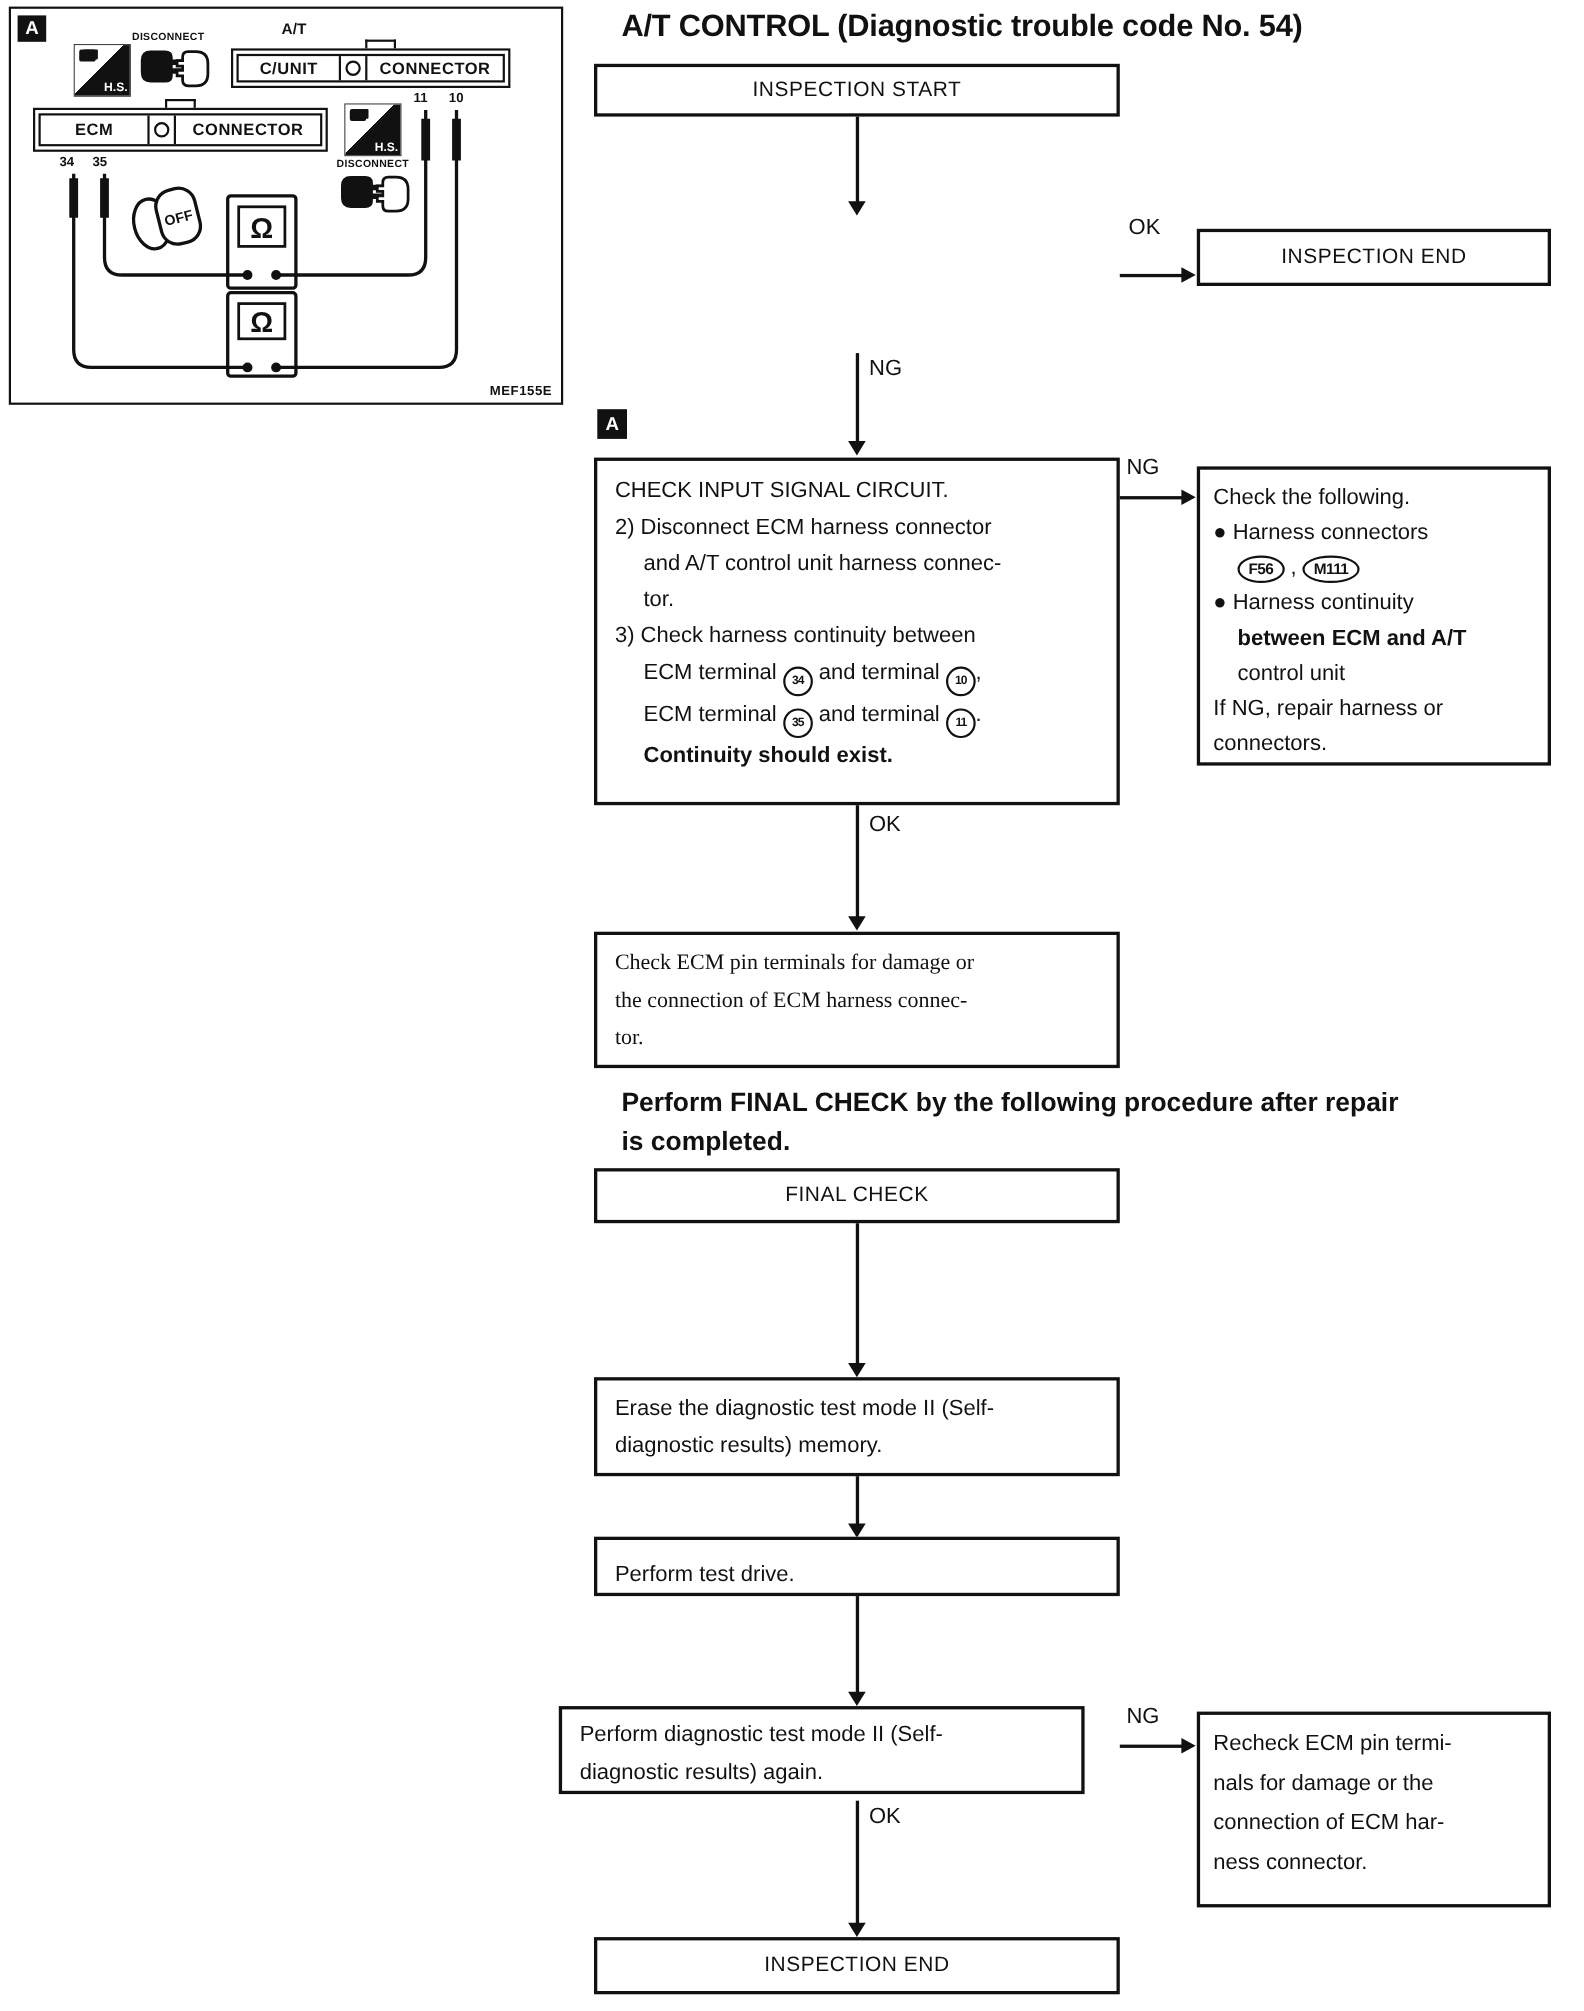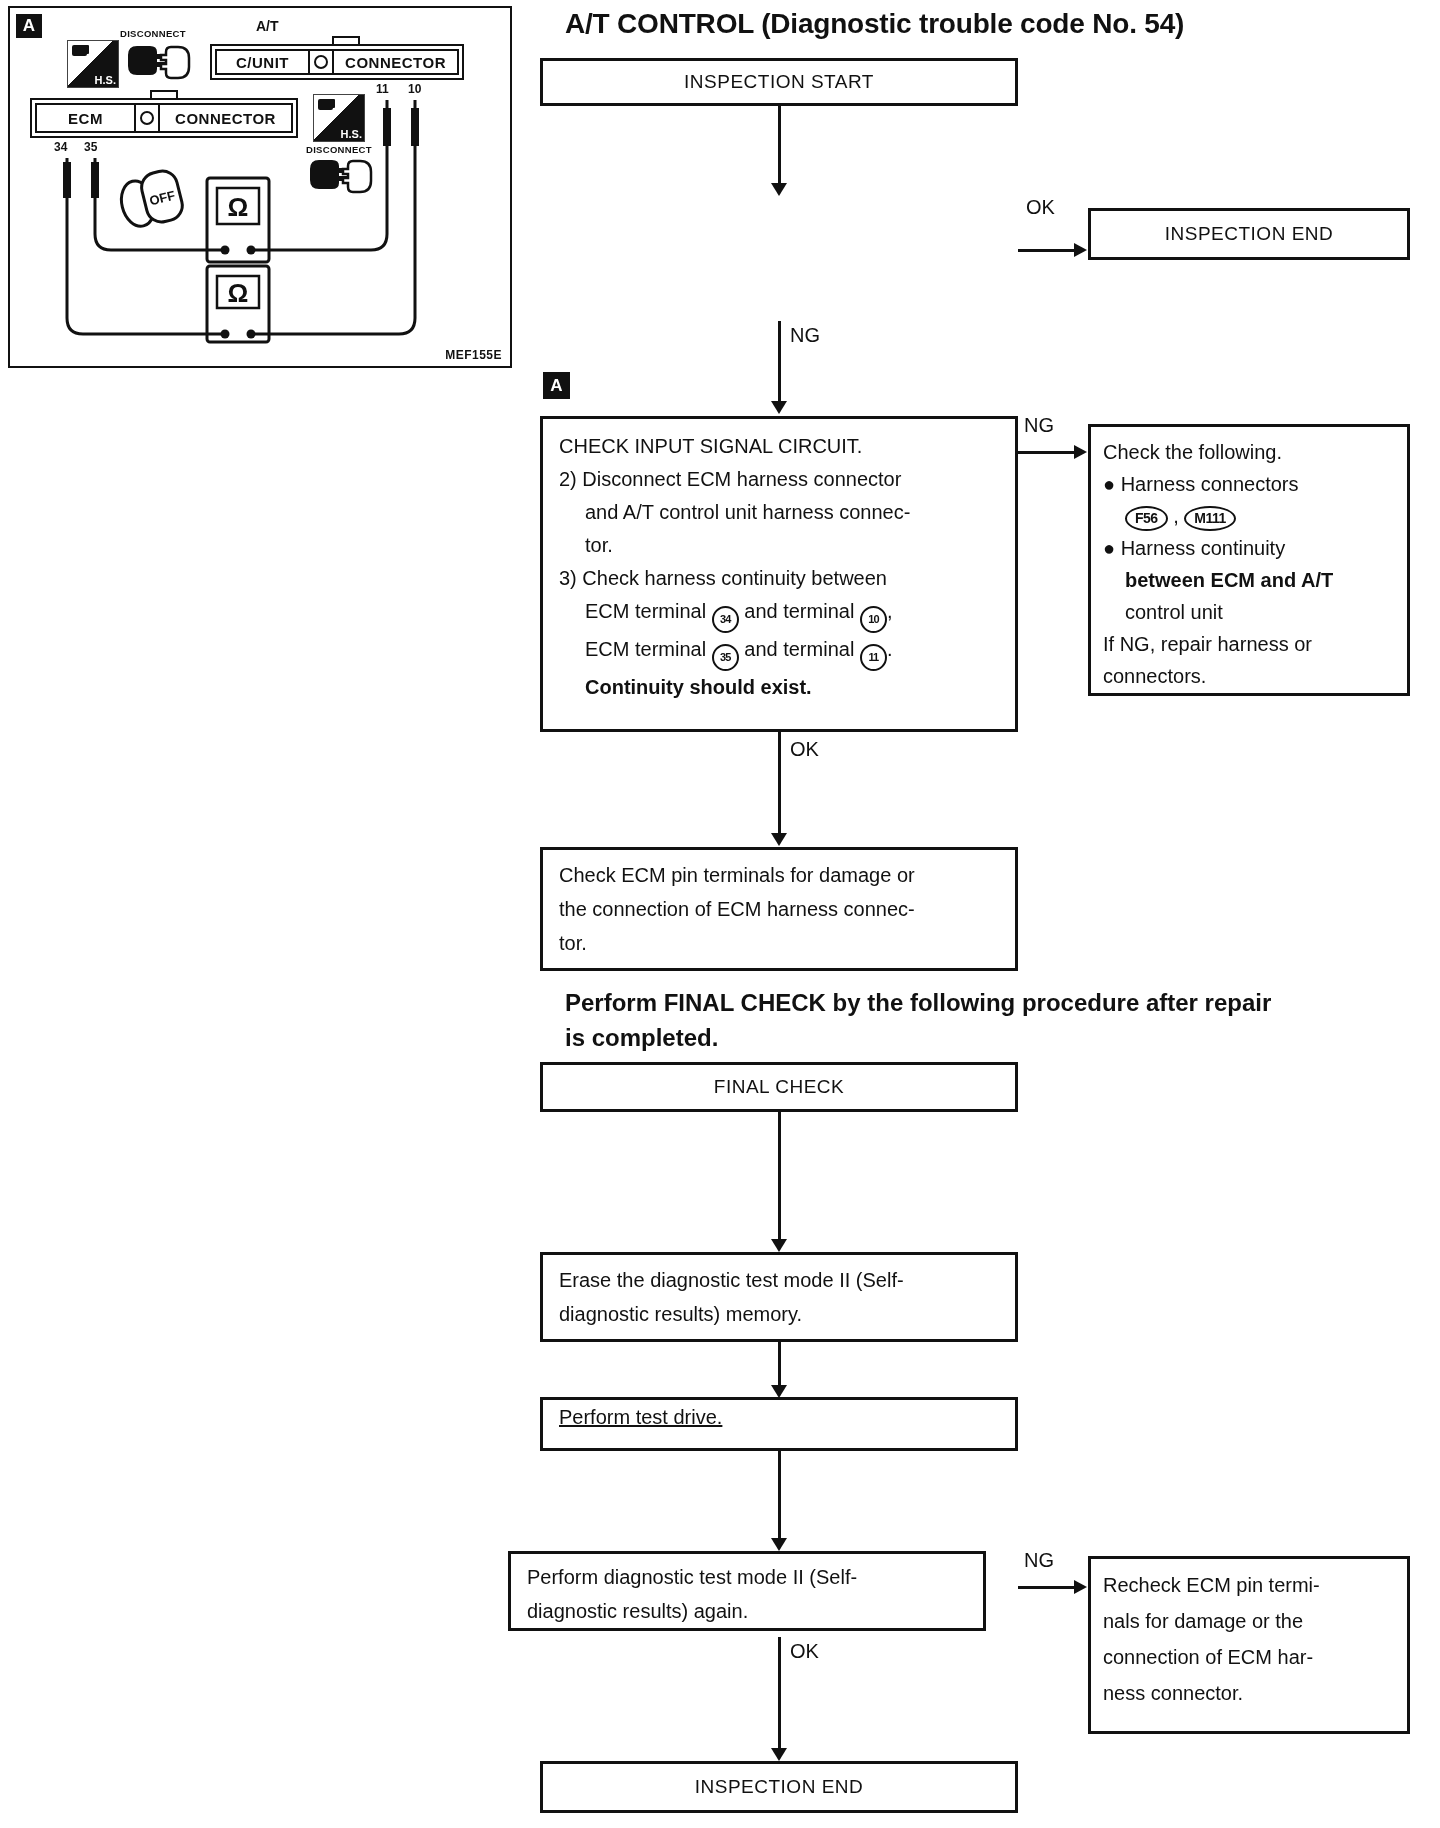--- a/index.html
+++ b/index.html
@@ -208,21 +208,21 @@
       <div>If NG, repair harness or</div>
       <div>connectors.</div>
     </div>
   </div>
 
   <div class="lbl" style="left:790px;top:738px;">OK</div>
   <div class="vline" style="left:778px;top:732px;height:102px;"></div>
   <div class="ah-down" style="left:771px;top:833px;"></div>
 
   <div class="fbox" style="left:540px;top:847px;width:478px;height:124px;">
-    <div class="pad" style="padding:8px 16px;">
+    <div class="pad" style="padding:8px 16px;font-family:Liberation Serif, serif;">
       <div>Check ECM pin terminals for damage or</div>
       <div>the connection of ECM harness connec-</div>
       <div>tor.</div>
     </div>
   </div>
 
   <div class="heading">
     <div>Perform FINAL CHECK by the following procedure after repair</div>
     <div>is completed.</div>
   </div>
@@ -233,21 +233,21 @@
 
   <div class="fbox" style="left:540px;top:1252px;width:478px;height:90px;">
     <div class="pad" style="padding:8px 16px;border-radius:11px;">
       <div>Erase the diagnostic test mode II (Self-</div>
       <div>diagnostic results) memory.</div>
     </div>
   </div>
   <div class="vline" style="left:778px;top:1342px;height:44px;"></div>
   <div class="ah-down" style="left:771px;top:1385px;"></div>
 
-  <div class="fbox" style="left:540px;top:1397px;width:478px;height:54px;display:flex;align-items:flex-start;text-decoration:underline;">
+  <div class="fbox" style="left:540px;top:1397px;width:478px;height:54px;display:flex;align-items:flex-end;">
     <div style="padding:0 16px;">Perform test drive.</div>
   </div>
   <div class="vline" style="left:778px;top:1451px;height:88px;"></div>
   <div class="ah-down" style="left:771px;top:1538px;"></div>
 
   <div class="fbox" style="left:508px;top:1551px;width:478px;height:80px;">
     <div class="pad" style="padding:6px 16px;">
       <div>Perform diagnostic test mode II (Self-</div>
       <div>diagnostic results) again.</div>
     </div>

